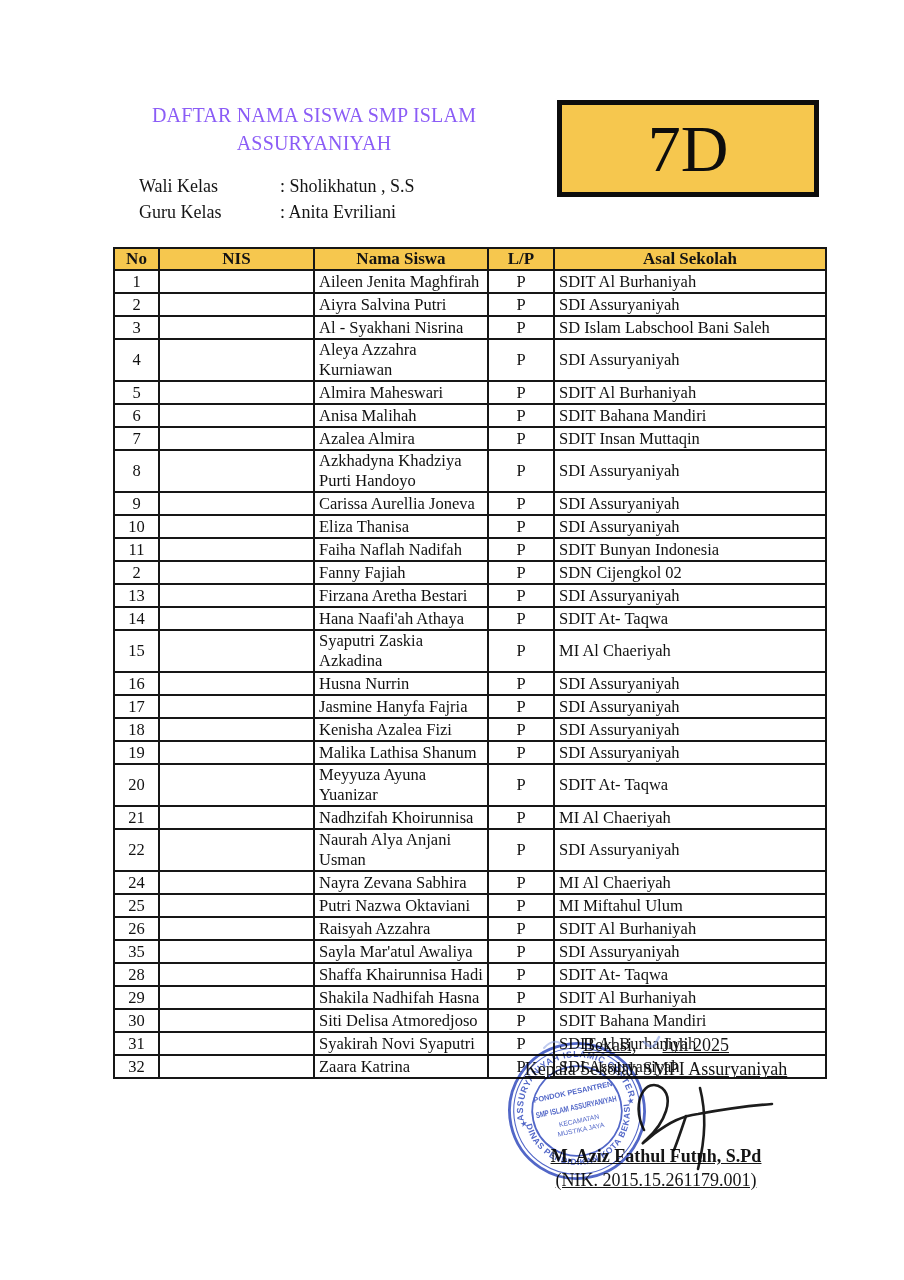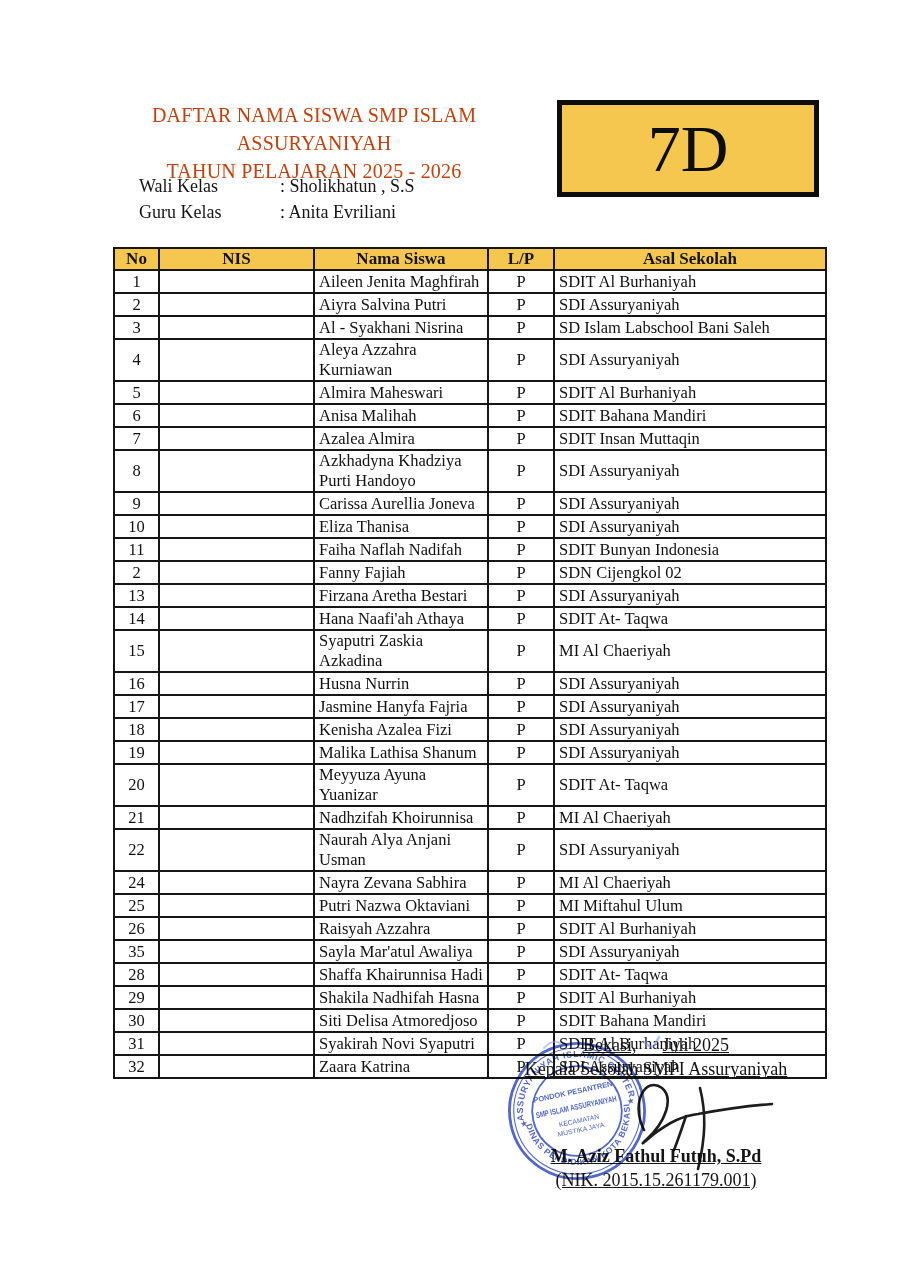--- a/index.html
+++ b/index.html
@@ -10,21 +10,21 @@
     margin: 0 auto;
     background: #ffffff;
     font-family: "Liberation Serif", "DejaVu Serif", serif;
     color: #111;
     overflow: hidden;
   }
   
   .title-block {
     position: absolute; left: 88px; top: 101px; width: 452px;
     text-align: center; font-size: 20px; line-height: 28px;
-    letter-spacing: .2px; color: #c2410c;
+    letter-spacing: .2px; color: #8b5cf6;
   }
   .class-box {
     position: absolute; left: 557px; top: 100px; width: 262px; height: 97px;
     border: 5px solid #0d0d0d;
     display: flex; align-items: center; justify-content: center;
     font-size: 66px; color: #0d0d0d;
   }
   .kelas-info {
     position: absolute; left: 120px; top: 173px;
     font-size: 18px; line-height: 26px; color: #151515;
@@ -75,21 +75,20 @@
   }
   .stray-wrap { position: absolute; left: 540px; top: 1032px; width: 150px; height: 26px; opacity: .55; }
 </style>
 </head>
 <body>
 
 <div class="page">
 
   <div class="title-block">
     <div>DAFTAR NAMA SISWA SMP ISLAM ASSURYANIYAH</div>
-    <div>TAHUN PELAJARAN 2025 - 2026</div>
   </div>
 
   <div class="class-box" style="background:#F6C74E;">
     <span>7D</span>
   </div>
 
   <div class="kelas-info">
     <div class="row">
       <span class="lbl">Wali Kelas</span>
       <span>: Sholikhatun , S.S</span>

